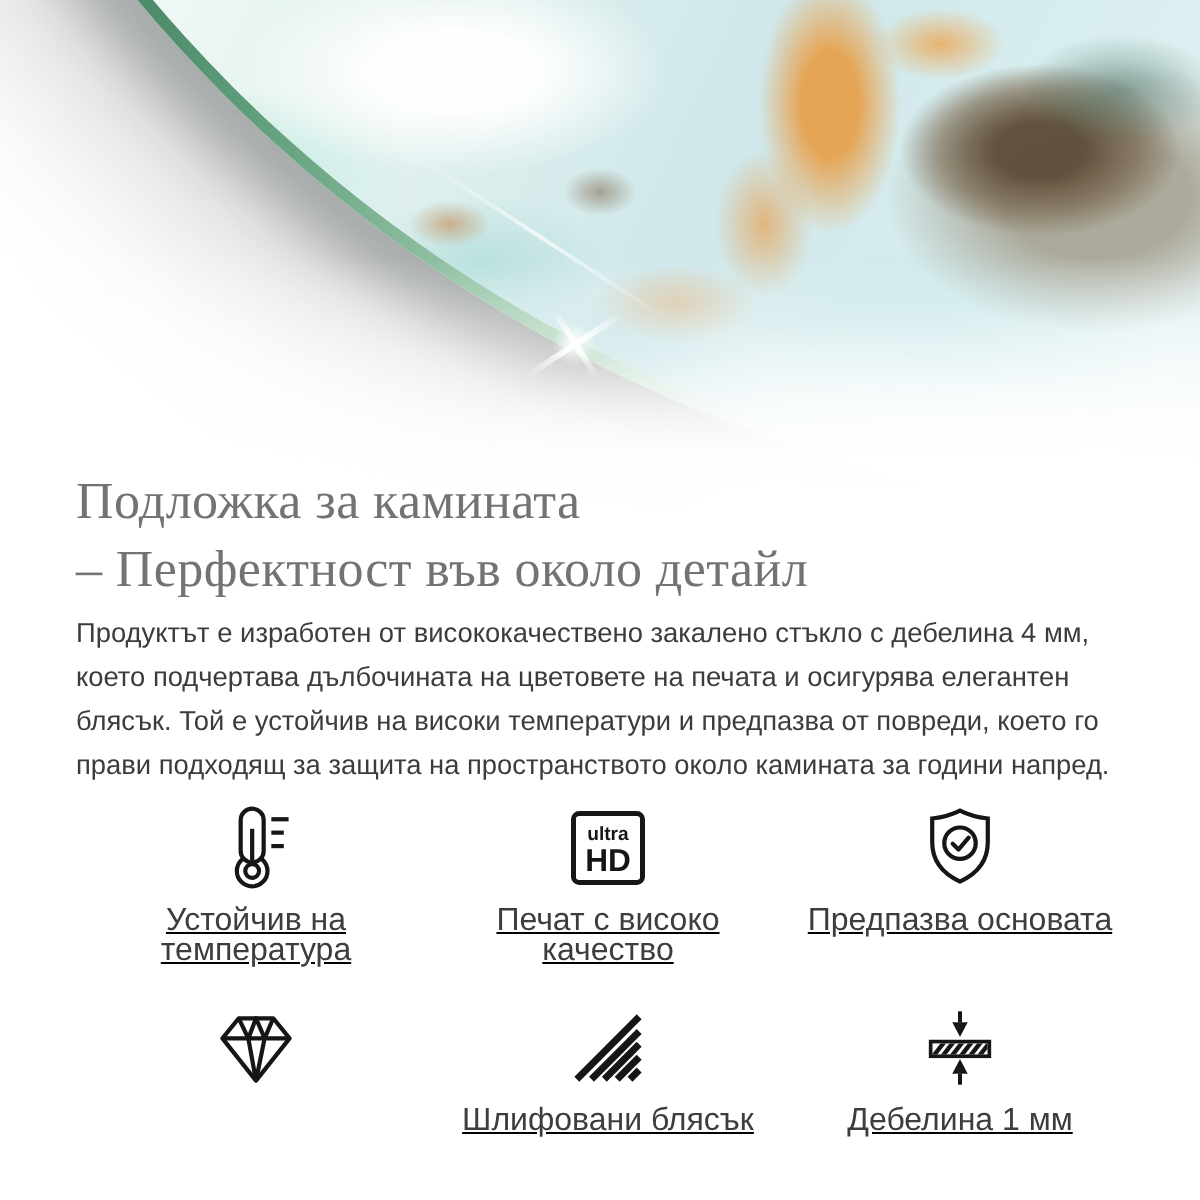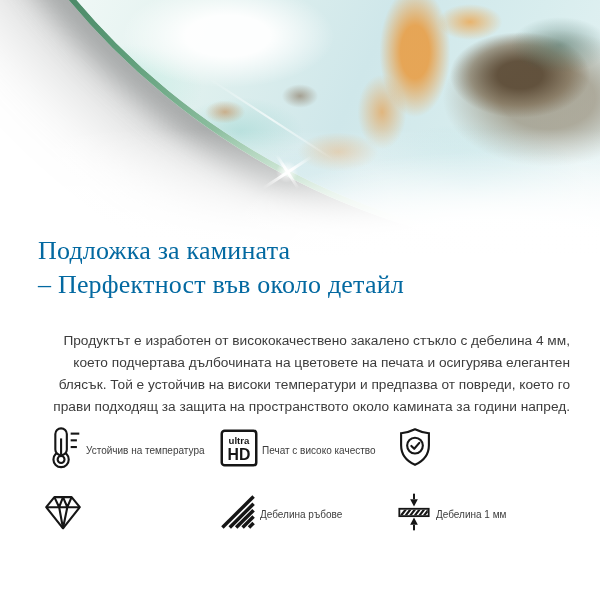--- a/index.html
+++ b/index.html
@@ -58,36 +58,36 @@
     background:linear-gradient(to bottom, rgba(255,255,255,0), rgba(255,255,255,0.98) 42% 58%, rgba(255,255,255,0));
   }
   .edge-streak{
     position:absolute;left:196px;top:118px;width:150px;height:2px;transform:rotate(33deg);
     background:linear-gradient(to right, rgba(255,255,255,0), rgba(255,255,255,0.7) 50%, rgba(255,255,255,0));
   }
   
   .content{position:relative;margin-top:-24px;padding:0 30px 0 38px;}
   .page-title{
     margin:0;font-family:"Liberation Serif",serif;font-weight:400;
-    font-size:26px;line-height:34px;color:#0369a1;letter-spacing:0.2px;
+    font-size:26px;line-height:34px;color:#737373;letter-spacing:0.2px;
   }
   .page-title span{display:block;}
   .product-description{
-    margin:28px 0 0 0;max-width:535px;
-    font-size:13.7px;line-height:22px;color:#3c3c3c;text-align:right;
+    margin:4px 0 0 0;max-width:535px;
+    font-size:13.7px;line-height:22px;color:#3c3c3c;
   }
   
   .features{
     display:grid;grid-template-columns:repeat(3,1fr);row-gap:17px;
     margin:6px 2px 0 2px;padding:0;
   }
-  .feature{display:flex;flex-direction:row;align-items:center;}
+  .feature{display:flex;flex-direction:column;align-items:center;text-decoration:underline;}
   .icon-box{height:47px;display:flex;align-items:center;justify-content:center;}
   .icon-box svg{display:block;}
-  .feature-label{margin-top:6px;font-size:10px;line-height:15px;color:#3d3d3d;text-align:center;}
+  .feature-label{margin-top:6px;font-size:16px;line-height:15px;color:#3d3d3d;text-align:center;}
   svg .st{stroke:#161616;fill:none;stroke-width:2.2;}
   svg .fl{fill:#161616;stroke:none;}
 </style>
 </head>
 <body>
 
 <div class="hero">
   <div class="glass-rim"></div>
   <div class="glass-face">
     <div class="marble-art"></div>
@@ -135,20 +135,21 @@
     </div>
 
     <div class="feature">
       <div class="icon-box">
         <svg width="46" height="46" viewBox="0 0 48 48">
           <path class="st" stroke-width="2.4" d="M24 4.5 C28.5 6.8 33 8 38.5 8.6 V21 C38.5 31 32.5 37.6 24 41.5 C15.5 37.6 9.5 31 9.5 21 V8.6 C15 8 19.5 6.8 24 4.5 Z"></path>
           <circle class="st" cx="24" cy="21.5" r="8.2"></circle>
           <path class="st" d="M20.2 21.8 L23.2 24.8 L28.5 18.6" stroke-linecap="round" stroke-linejoin="round"></path>
         </svg>
       </div>
+      <div class="feature-label">Предпазва основата</div>
     </div>
 
     <div class="feature">
       <div class="icon-box">
         <svg width="46" height="46" viewBox="0 0 48 48">
           <path class="st" stroke-width="2" stroke-linejoin="round" d="M15 8.5 H33 L41.5 19 L24 41 L6.5 19 Z"></path>
           <path class="st" stroke-width="1.4" stroke-linejoin="round" d="M6.5 19 H41.5 M15 8.5 L20 19 L24 8.5 L28.5 19 L33 8.5 M20 19 L24 41 M28.5 19 L24 41"></path>
         </svg>
       </div>
     </div>
@@ -158,21 +159,21 @@
         <svg width="44" height="44" viewBox="0 0 48 48">
           <g stroke="#161616" stroke-width="3.8" fill="none">
             <line x1="7" y1="41" x2="41" y2="7"></line>
             <line x1="15" y1="41" x2="41" y2="15"></line>
             <line x1="22" y1="41" x2="41" y2="22"></line>
             <line x1="29" y1="41" x2="41" y2="29"></line>
             <line x1="36" y1="41" x2="41" y2="36"></line>
           </g>
         </svg>
       </div>
-      <div class="feature-label">Дебелина ръбове</div>
+      <div class="feature-label">Шлифовани блясък</div>
     </div>
 
     <div class="feature">
       <div class="icon-box">
         <svg width="44" height="44" viewBox="0 0 48 48">
           <defs>
             <clipPath id="thbar">
                 <rect x="9" y="21.5" width="30" height="6"></rect>
               </clipPath>
           </defs>

